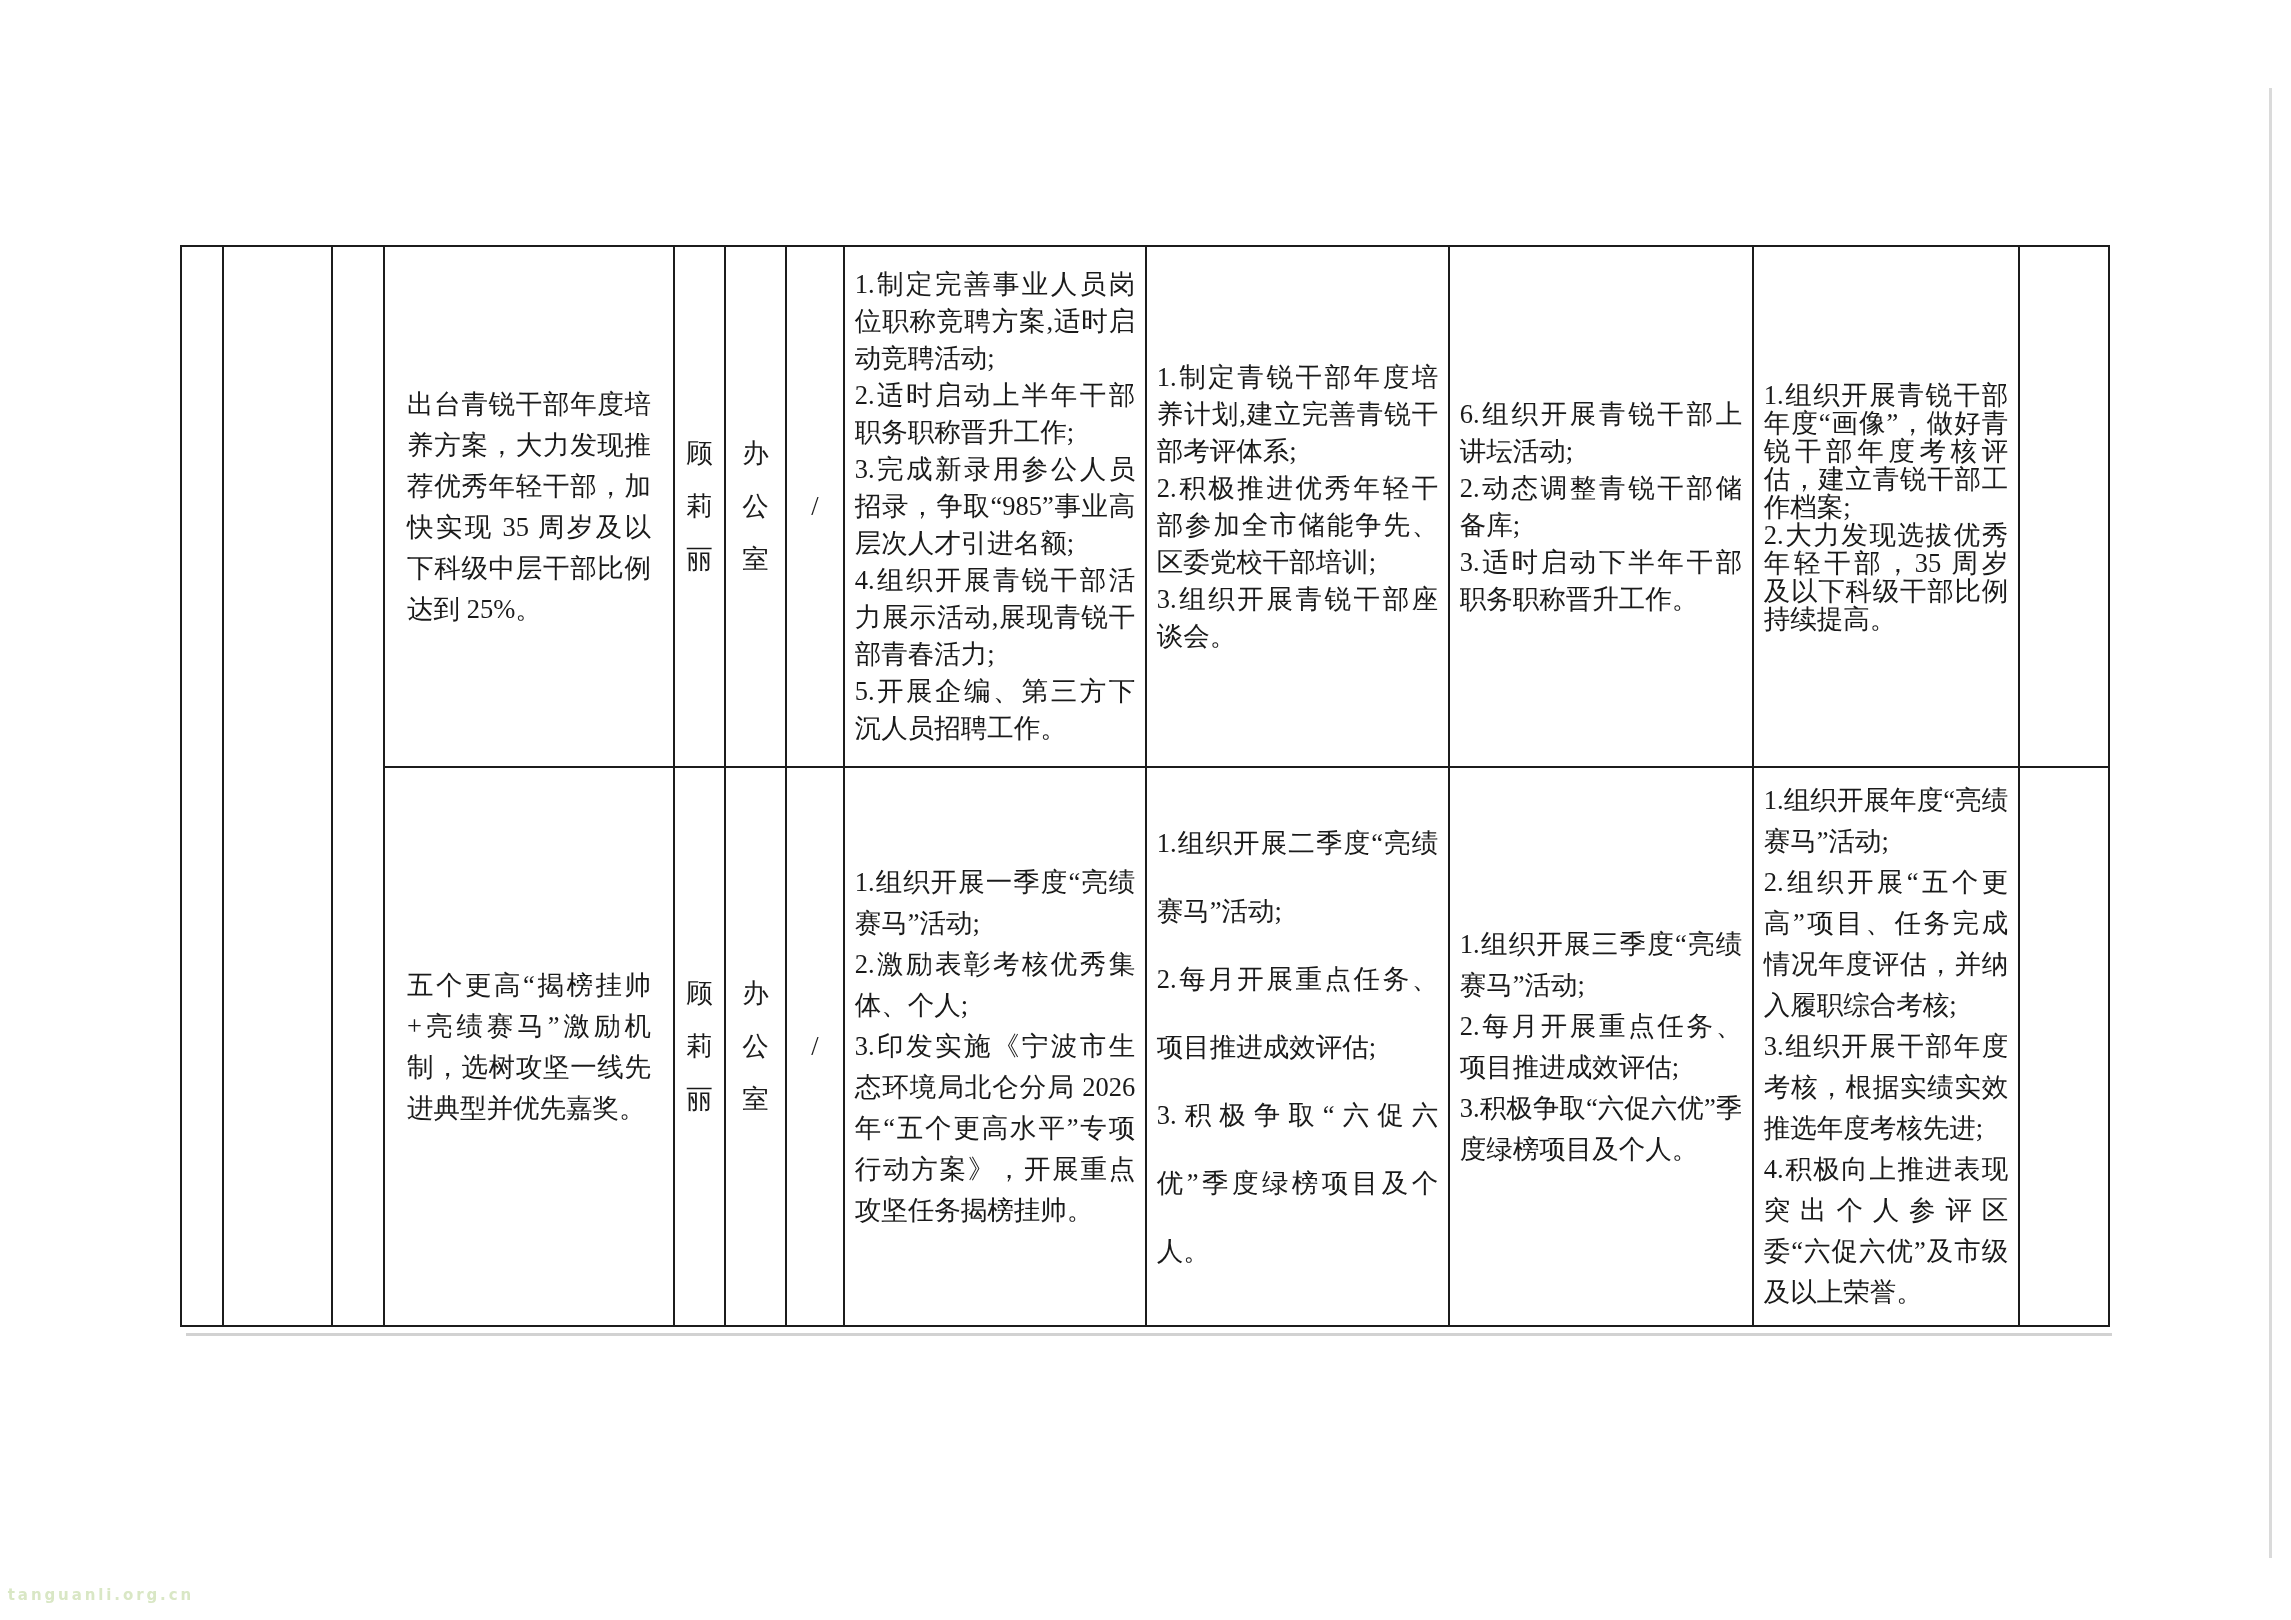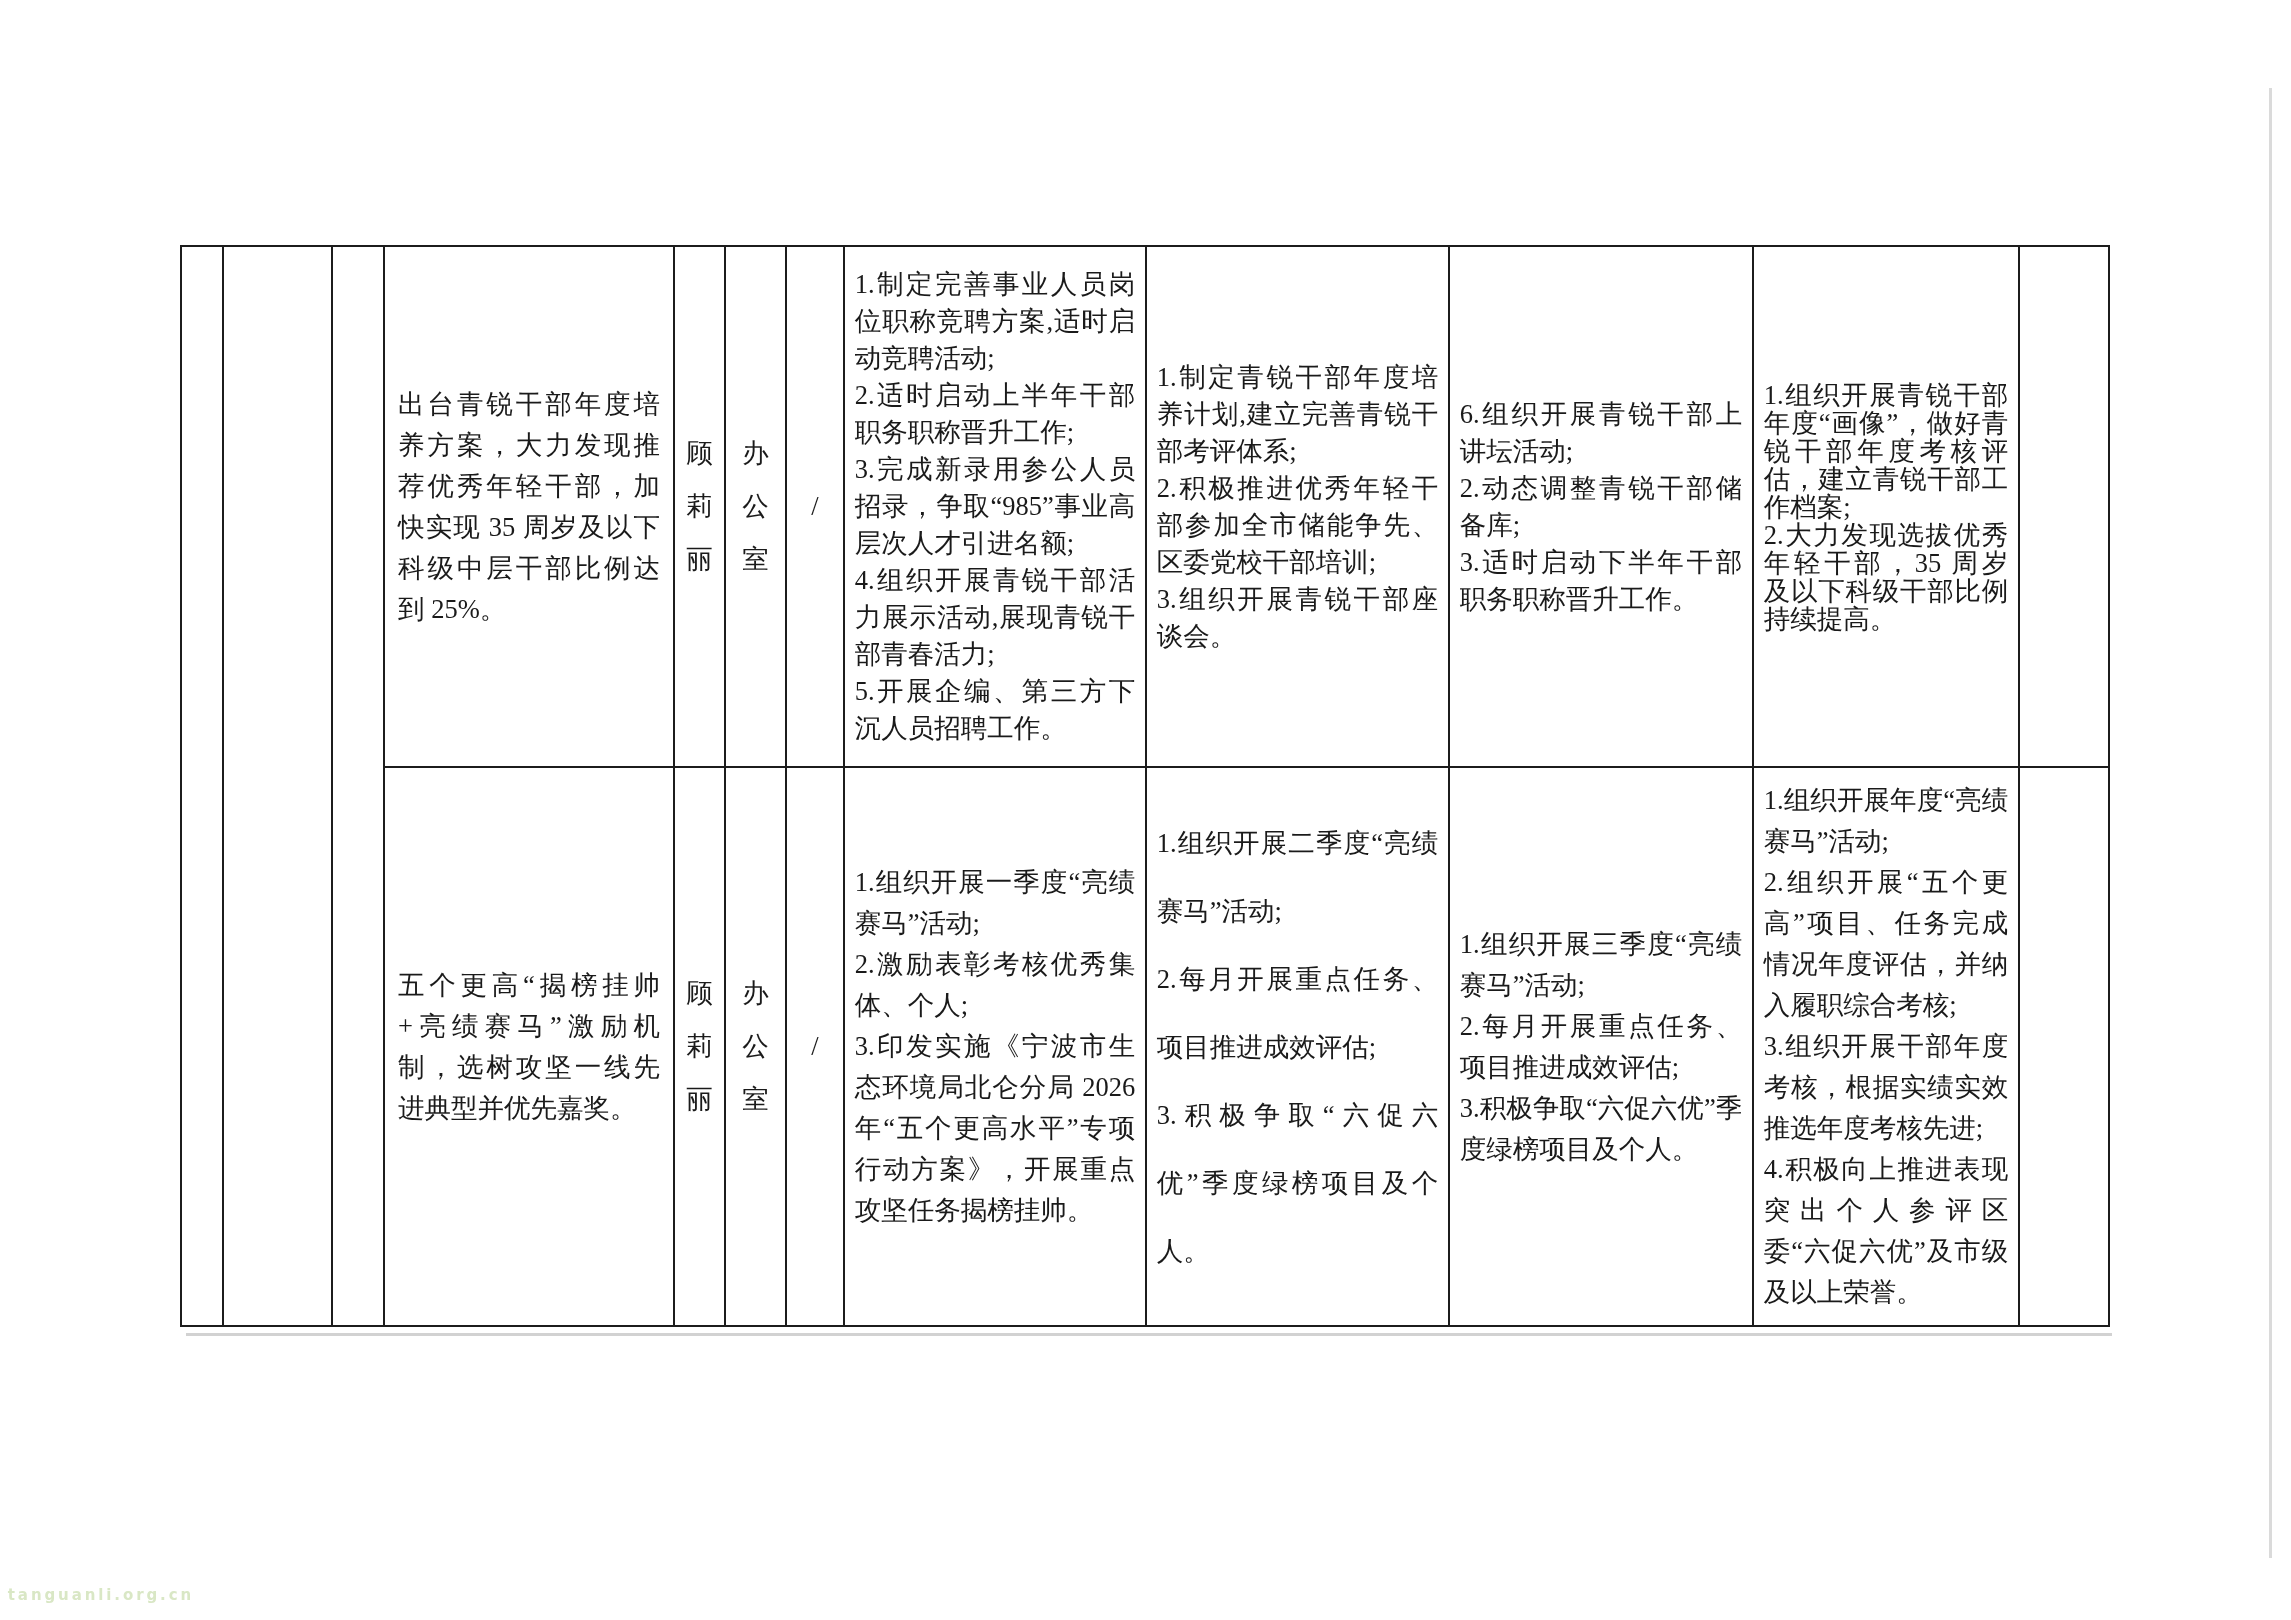--- a/index.html
+++ b/index.html
@@ -20,21 +20,21 @@
   table.plan td{
     border:2px solid #1c1c1c;
     vertical-align:middle;
     padding:0;
     font-size:26.5px;
     line-height:41px;
   }
   table.plan tr.r1{height:521px;}
   table.plan tr.r2{height:559px;}
   td.taskcell div{
-    padding:0 13px;
+    padding:0 22px;
     text-align:justify;
     text-align-last:left;
   }
   td.qcell div{
     padding:2px 9.8px;
     white-space:pre-line;
     text-align:justify;
     text-align-last:left;
   }
   

